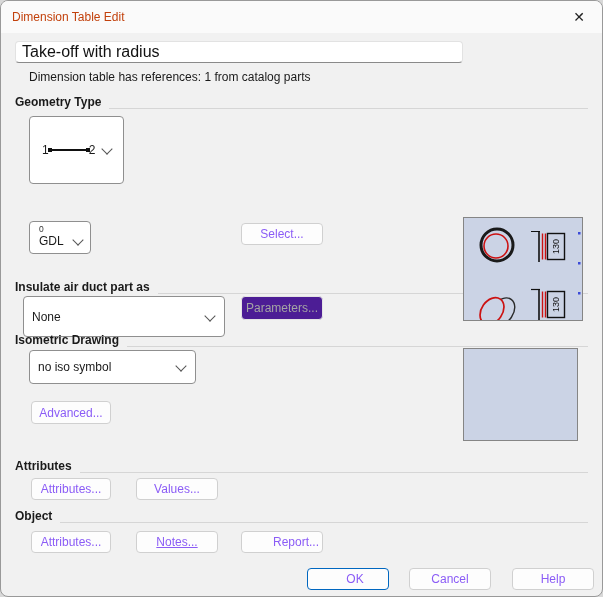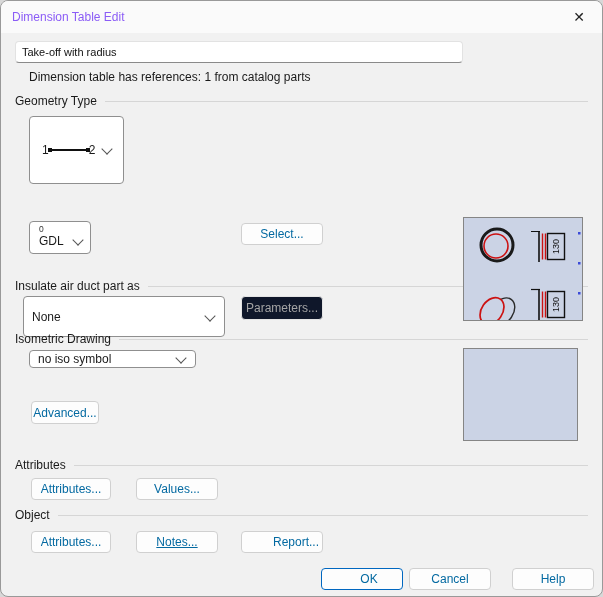--- a/index.html
+++ b/index.html
@@ -2,32 +2,32 @@
 <html><head>
 <meta charset="utf-8">
 <style>
   html,body{margin:0;padding:0;background:#d8d8d8;font-family:"Liberation Sans",sans-serif;}
   .dialog{
     position:relative;width:603px;height:597px;box-sizing:border-box;
     background:#f1f1f1;border:1px solid #999;border-radius:8px;overflow:hidden;
     font-size:12px;color:#1a1a1a;
   }
   .titlebar{position:absolute;left:0;top:0;right:0;height:32px;background:#fafafa;}
-  .title{position:absolute;left:11px;top:9px;font-size:12px;color:#8b5cf6;white-space:nowrap;}
+  .title{position:absolute;left:11px;top:9px;font-size:12px;color:#c2410c;white-space:nowrap;}
   .close-btn{
     position:absolute;right:6px;top:3px;width:34px;height:26px;border:none;background:transparent;
     font-size:14px;color:#222;cursor:pointer;font-family:"DejaVu Sans",sans-serif;
   }
   .name-input{
     position:absolute;left:14px;top:40px;width:448px;height:22px;box-sizing:border-box;
     background:#fff;border:1px solid #e2e2e2;border-bottom:1px solid #8a8a8a;border-radius:4px;
-    padding:0 6px;font-size:11px;font-family:"Liberation Sans",sans-serif;color:#111;
+    padding:0 6px;font-size:16px;font-family:"Liberation Sans",sans-serif;color:#111;
   }
   .ref-note{position:absolute;left:28px;top:69px;white-space:nowrap;}
-  .group-row{position:absolute;left:14px;right:14px;display:flex;align-items:center;gap:8px;height:16px;}
+  .group-row{position:absolute;left:14px;right:14px;display:flex;align-items:flex-end;gap:8px;height:16px;font-weight:bold;}
   .group-label{white-space:nowrap;color:#1a1a1a;}
   .group-line{flex:1;height:1px;background:#d6d6d6;}
   
   .combo{
     position:absolute;box-sizing:border-box;background:#fff;border:1px solid #8f8f8f;border-radius:4px;
     display:flex;align-items:center;cursor:pointer;
   }
   .combo .val{padding-left:8px;white-space:nowrap;}
   .chev{
     position:absolute;right:10px;top:50%;width:7px;height:7px;margin-top:-5px;
@@ -42,24 +42,24 @@
   .geo-line::after{right:-1px;}
   .geo-pick .chev{right:12px;}
   
   .gdl-pick{left:28px;top:220px;width:62px;height:33px;}
   .gdl-sup{position:absolute;left:9px;top:2px;font-size:8.5px;color:#333;}
   .gdl-val{position:absolute;left:9px;bottom:5px;}
   .gdl-pick .chev{right:8px;top:62%;}
   
   .btn{
     position:absolute;box-sizing:border-box;height:22px;background:#fdfdfd;border:1px solid #d0d0d0;
-    border-radius:4px;font-size:12px;font-family:"Liberation Sans",sans-serif;color:#0369a1;cursor:pointer;
+    border-radius:4px;font-size:12px;font-family:"Liberation Sans",sans-serif;color:#8b5cf6;cursor:pointer;
     padding:0;
   }
-  .btn-disabled{color:#a4a4a4;background:#0f172a;border-color:#e4e4e4;cursor:default;}
+  .btn-disabled{color:#a4a4a4;background:#4c1d95;border-color:#e4e4e4;cursor:default;}
   .btn-default{border:1px solid #0067c0;}
   
   .preview{position:absolute;box-sizing:border-box;background:#cbd3e5;border:1px solid #858585;z-index:2;}
   .preview-shape{left:462px;top:216px;width:120px;height:104px;}
   .preview-iso{left:462px;top:347px;width:115px;height:93px;}
 </style>
 </head>
 <body>
 
 <div class="dialog">
@@ -100,25 +100,25 @@
   <div class="combo" style="left:22px;top:295px;width:202px;height:41px;">
     <span class="val">None</span>
     <span class="chev"></span>
   </div>
   <button class="btn btn-disabled" style="left:240px;top:295px;width:82px;height:24px;" disabled="">Parameters...</button>
 
   <div class="group-row" style="top:330px;">
     <span class="group-label">Isometric Drawing</span>
     <div class="group-line"></div>
   </div>
-  <div class="combo" style="left:28px;top:349px;width:167px;height:18px;">
+  <div class="combo" style="left:28px;top:349px;width:167px;height:34px;">
     <span class="val">no iso symbol</span>
     <span class="chev"></span>
   </div>
-  <button class="btn" style="left:30px;top:400px;width:68px;height:23px;">Advanced...</button>
+  <button class="btn" style="left:30px;top:400px;width:80px;height:23px;">Advanced...</button>
 
   <div class="group-row" style="top:456px;">
     <span class="group-label">Attributes</span>
     <div class="group-line"></div>
   </div>
   <button class="btn" style="left:30px;top:477px;width:80px;">Attributes...</button>
   <button class="btn" style="left:135px;top:477px;width:82px;">Values...</button>
 
   <div class="group-row" style="top:506px;">
     <span class="group-label">Object</span>
@@ -158,16 +158,16 @@
       </g>
 
       <rect x="114" y="14" width="2.5" height="2.5" fill="#3b4bd8"></rect>
       <rect x="114" y="44" width="2.5" height="2.5" fill="#3b4bd8"></rect>
       <rect x="114" y="74" width="2.5" height="2.5" fill="#3b4bd8"></rect>
     </svg>
   </div>
 
   <div class="preview preview-iso"></div>
 
-  <button class="btn btn-default" style="left:320px;top:567px;width:82px;padding-left:14px;">OK</button>
+  <button class="btn btn-default" style="left:306px;top:567px;width:82px;padding-left:14px;">OK</button>
   <button class="btn" style="left:408px;top:567px;width:82px;">Cancel</button>
   <button class="btn" style="left:511px;top:567px;width:82px;">Help</button>
 </div>
 
 </body></html>

